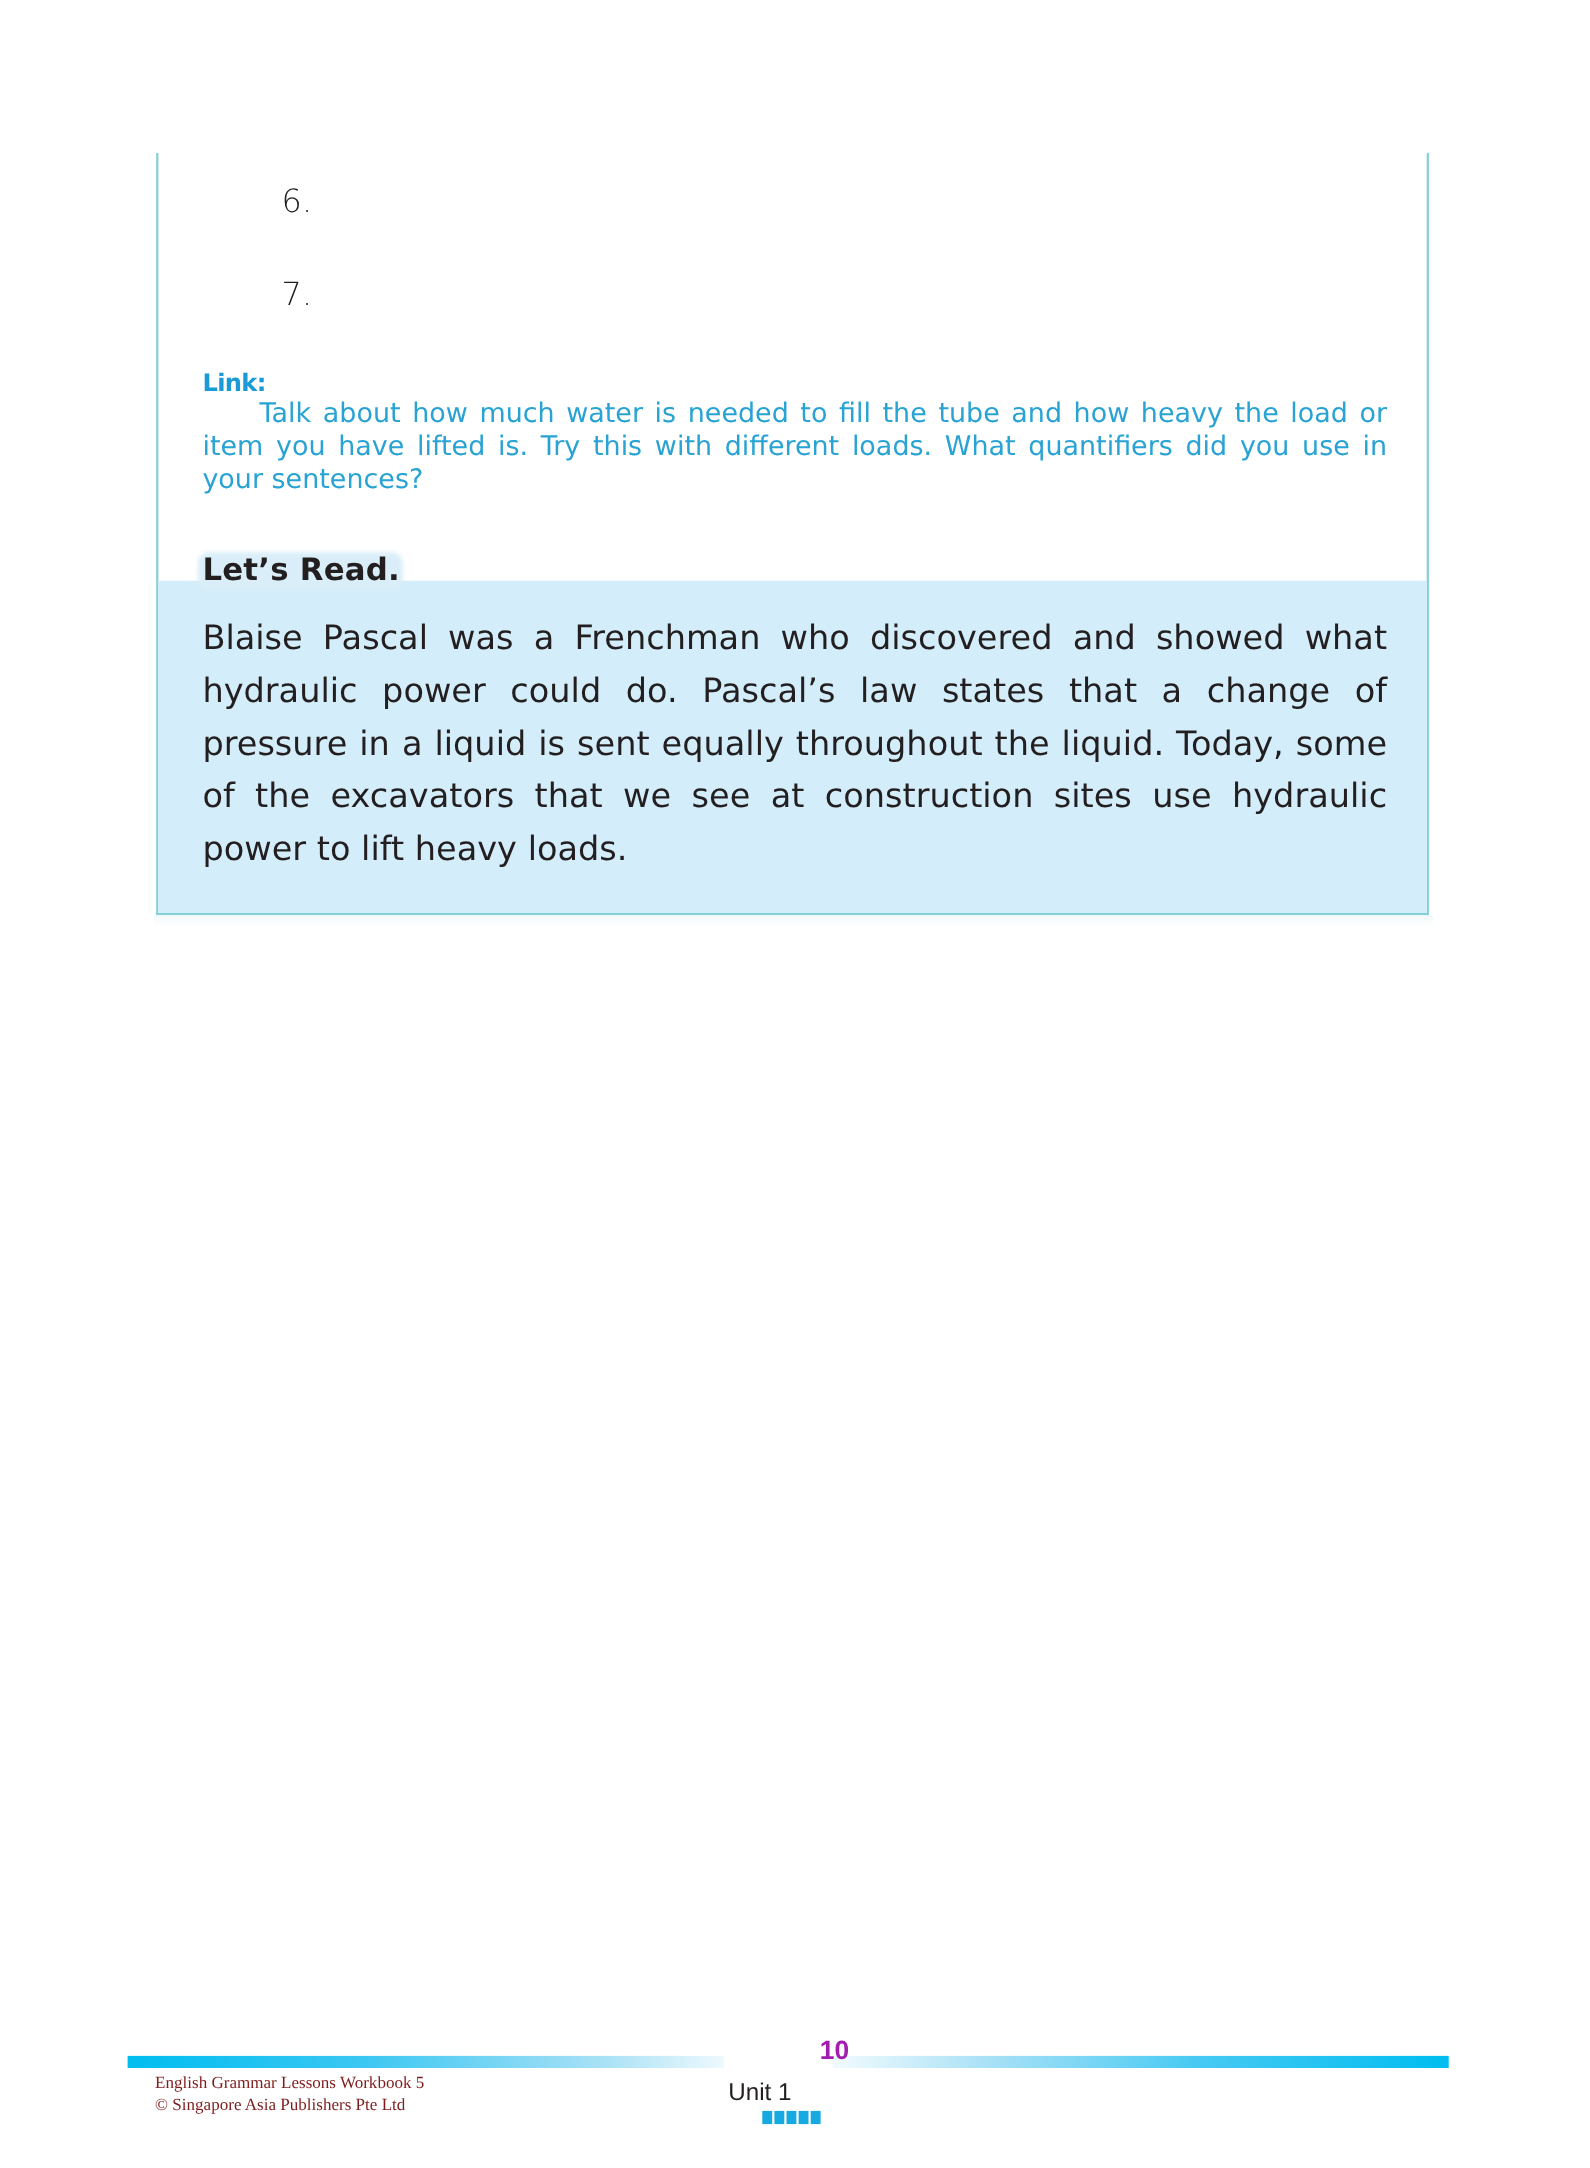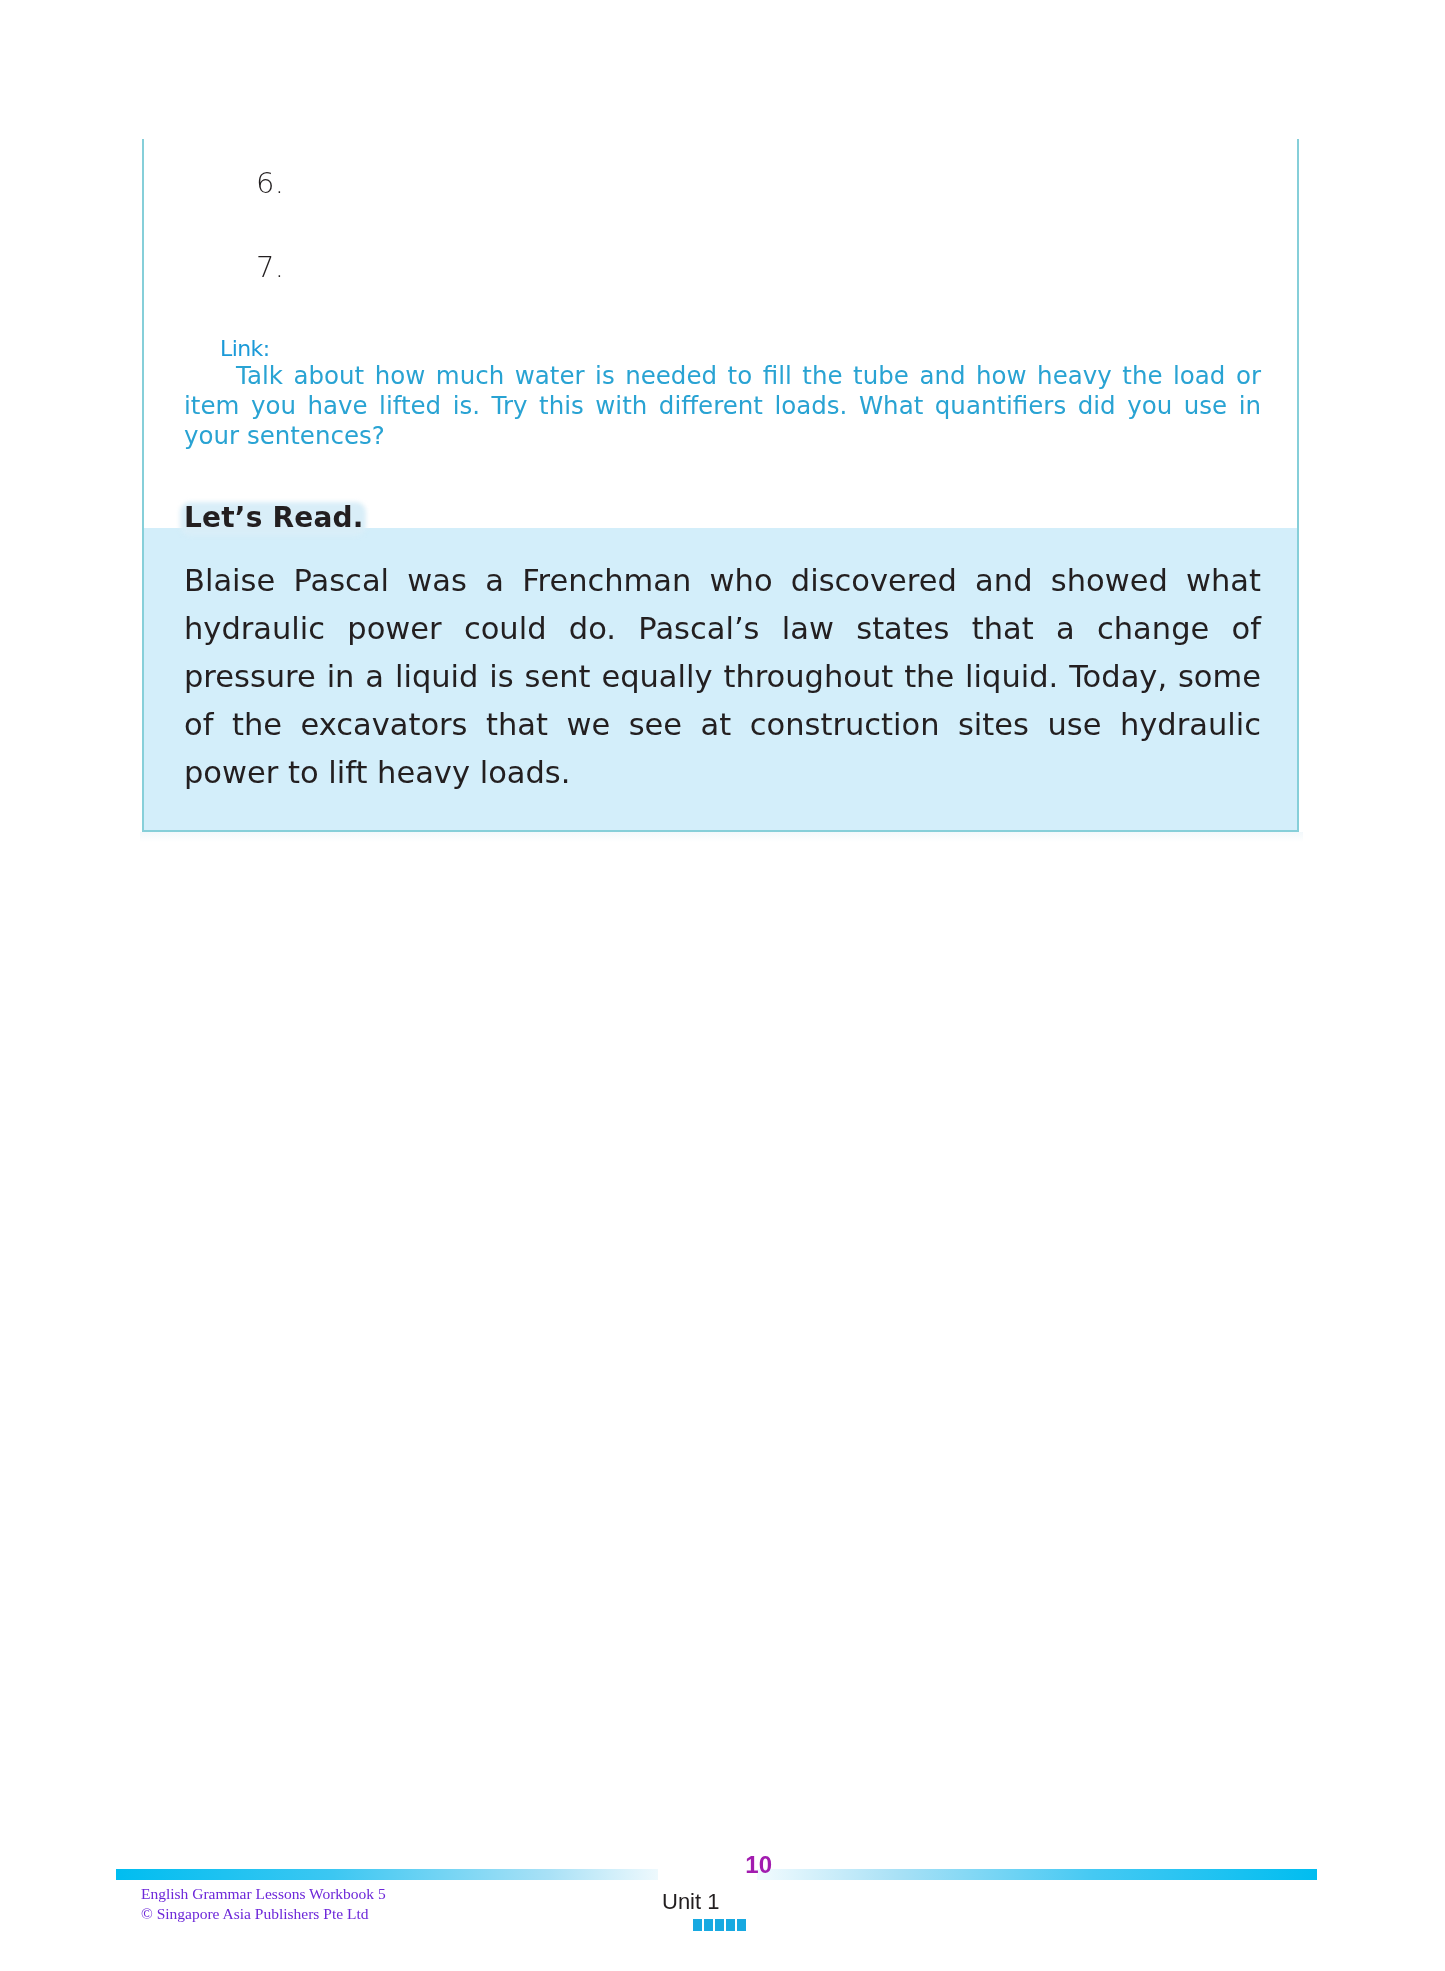--- a/index.html
+++ b/index.html
@@ -22,22 +22,22 @@
   .q {
     position: absolute; left: 112px; font-size: 29px; line-height: 42px;
     letter-spacing: 0.2px; color: #231f20; font-weight: 300;
   }
   .q .num { position: absolute; left: 0; top: 0; width: 50px; }
   .q .txt { position: absolute; left: 63px; top: 0; width: 950px; text-align: justify; text-align-last: left; }
   .q6 { top: 23px; width: 1010px; height: 90px; }
   .q6 .txt { word-spacing: 7px; }
   .q7 { top: 107px; width: 1010px; height: 45px; }
   .link-label {
-    position: absolute; left: 40px; top: 197px; font-size: 22px; font-weight: normal;
-    color: #1b9ad8; letter-spacing: -0.6px; margin-left: 36px;
+    position: absolute; left: 40px; top: 197px; font-size: 22px; font-weight: bold;
+    color: #1b9ad8; letter-spacing: -0.6px;
   }
   .link-body {
     position: absolute; left: 40px; top: 222px; width: 1077px; font-size: 24.5px; line-height: 30px;
     color: #29a3d3; text-align: justify; text-indent: 52px;
   }
   .read-title-glow {
     position: absolute; left: 36px; top: 363px; width: 186px; height: 34px;
     background: #d9eef8; border-radius: 10px; filter: blur(2px);
   }
   .read-title {
@@ -51,21 +51,21 @@
   .footer-bar-left {
     position: absolute; left: 116px; top: 1869px; width: 542px; height: 11px;
     background: linear-gradient(90deg, #00bdf0 0%, #3cc7f2 40%, #a9e1f6 80%, #eef9fd 100%);
   }
   .footer-bar-right {
     position: absolute; left: 757px; top: 1869px; width: 560px; height: 11px;
     background: linear-gradient(90deg, #f2fbfe 0%, #a9e1f6 25%, #45c9f3 60%, #00bdf0 100%);
   }
   .footer-text {
     position: absolute; left: 141px; top: 1884px; font-family: "Liberation Serif", serif;
-    font-size: 15.5px; line-height: 20px; color: #6d28d9;
+    font-size: 15.5px; line-height: 20px; color: #7f1d1d;
   }
   .page-num {
     position: absolute; left: 672px; width: 100px; top: 1851px; text-align: right;
     font-family: "Liberation Sans", sans-serif; font-weight: bold; font-size: 24px; color: #a21caf;
   }
   .unit {
     position: absolute; left: 662px; width: 120px; top: 1889px; text-align: left;
     font-family: "Liberation Sans", sans-serif; font-size: 22px; color: #231f20;
   }
   .unit-squares {

